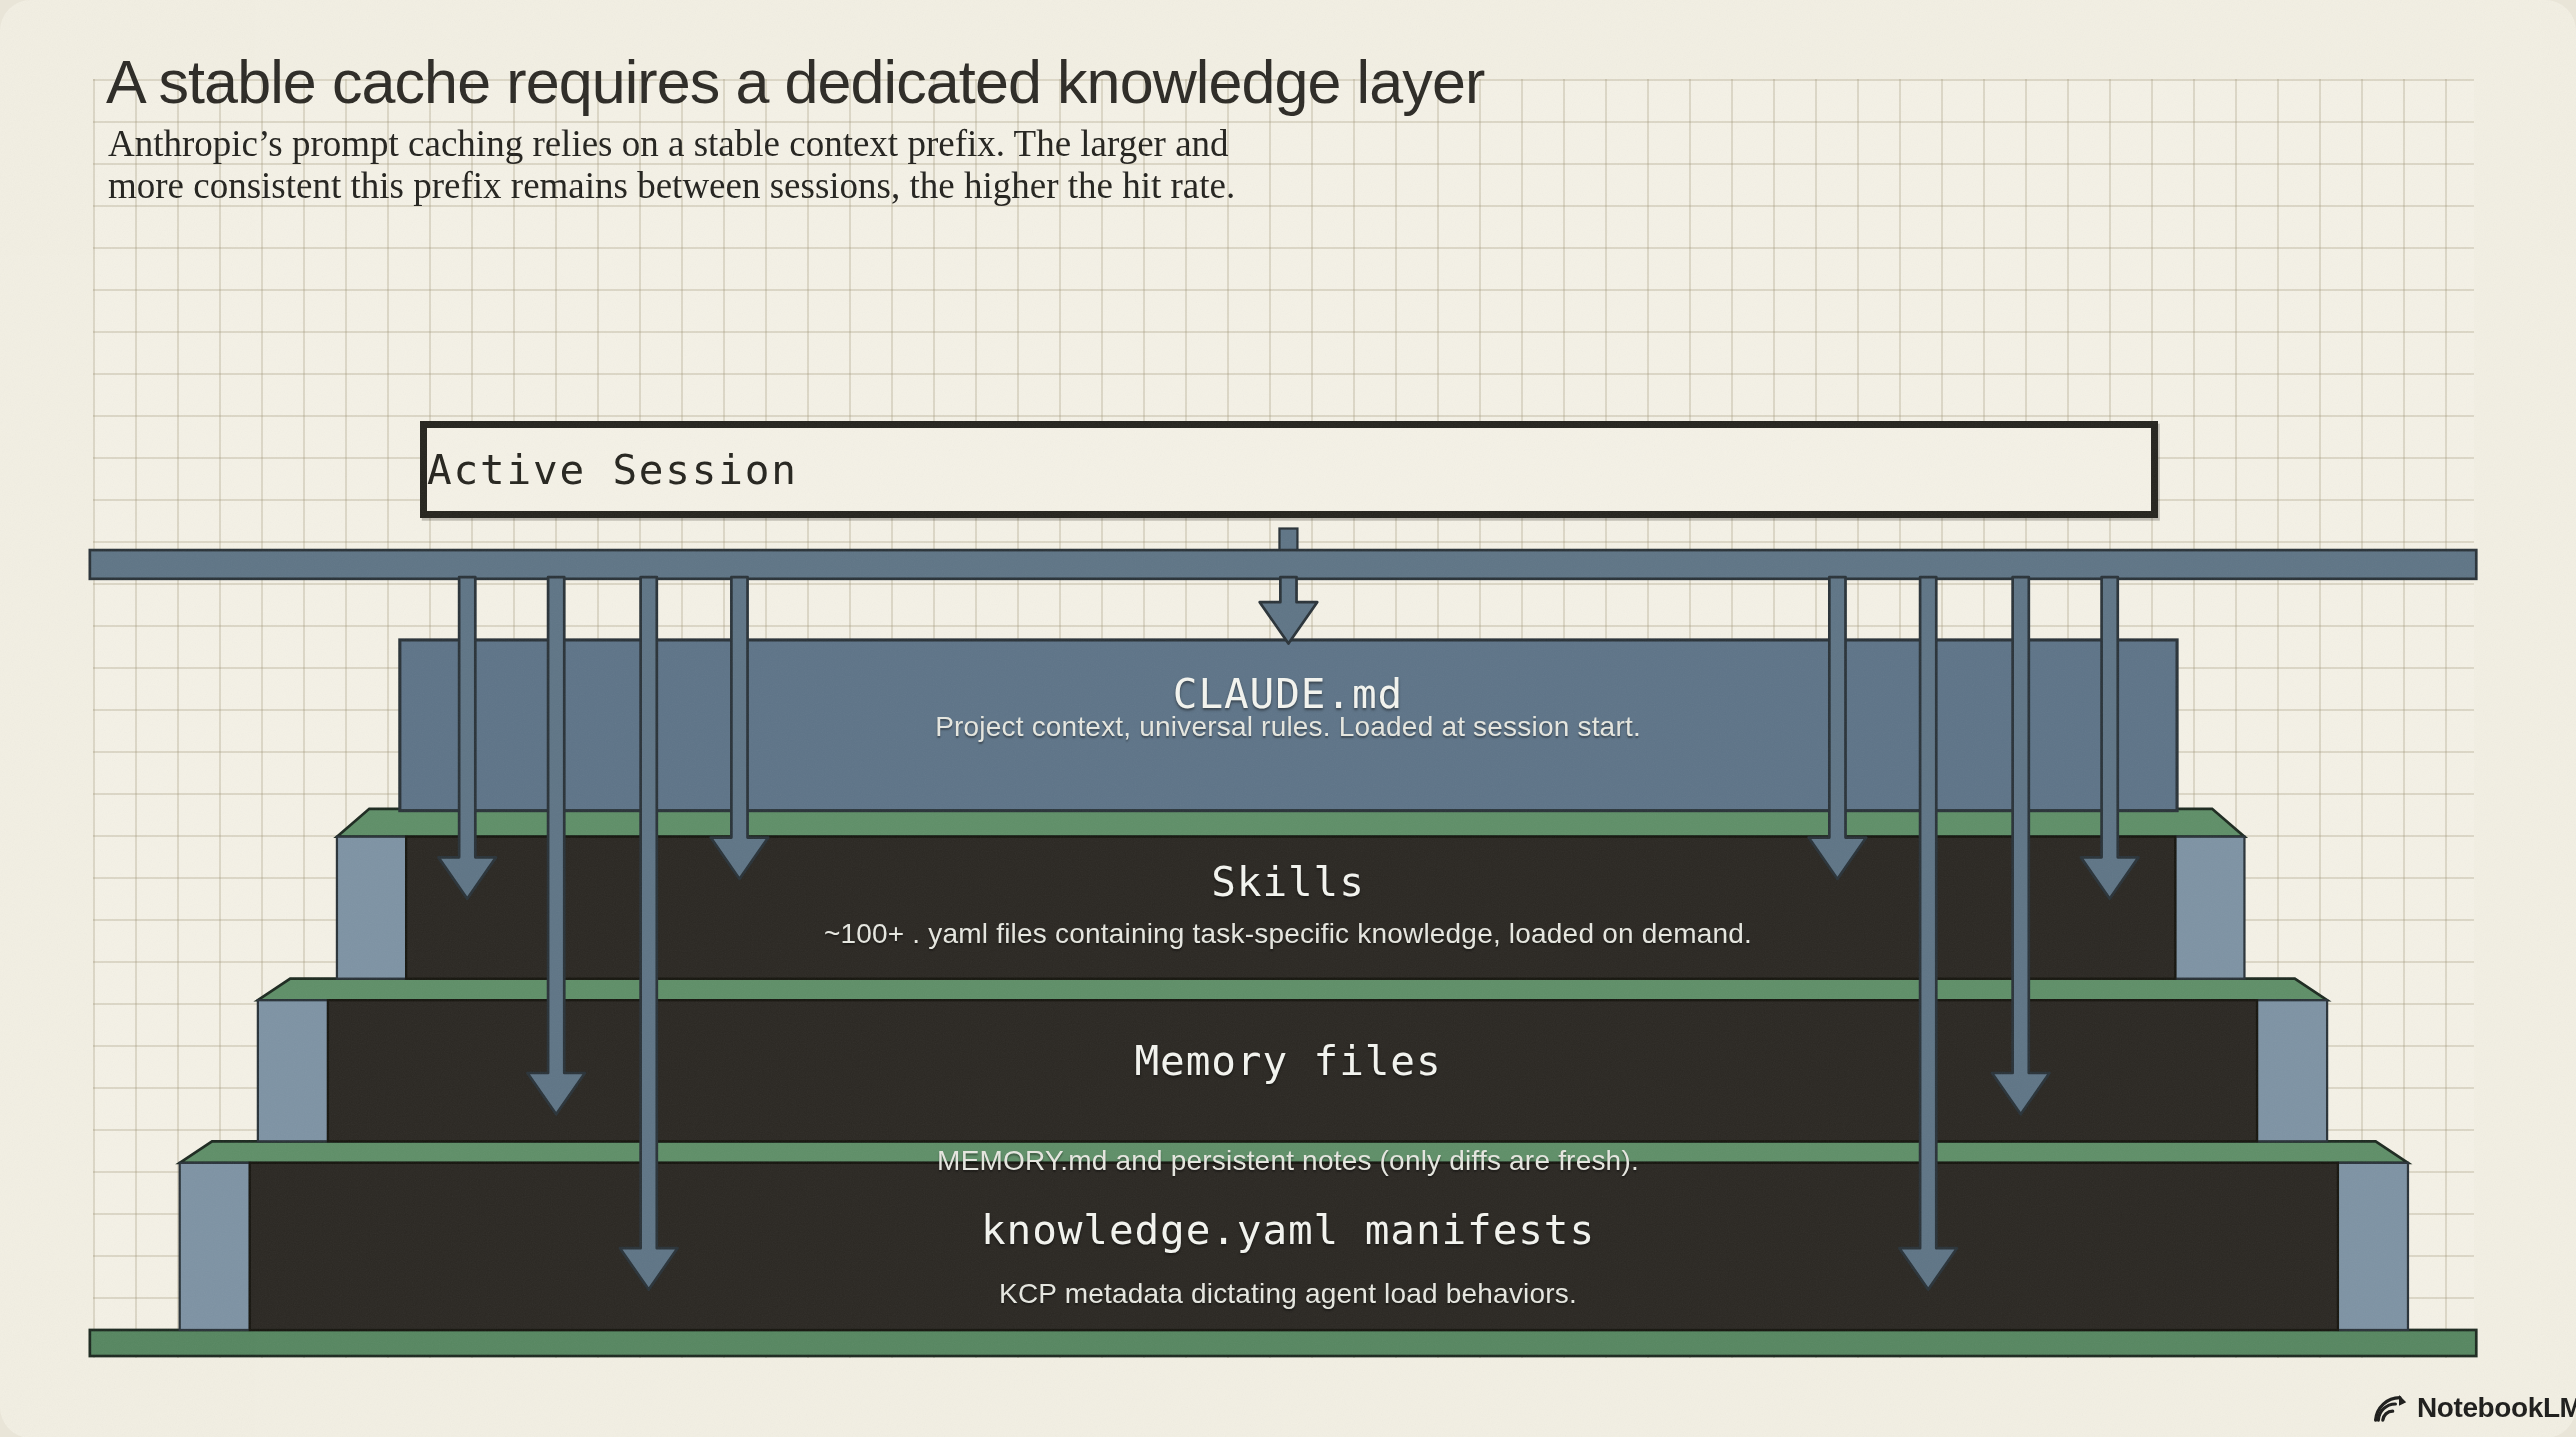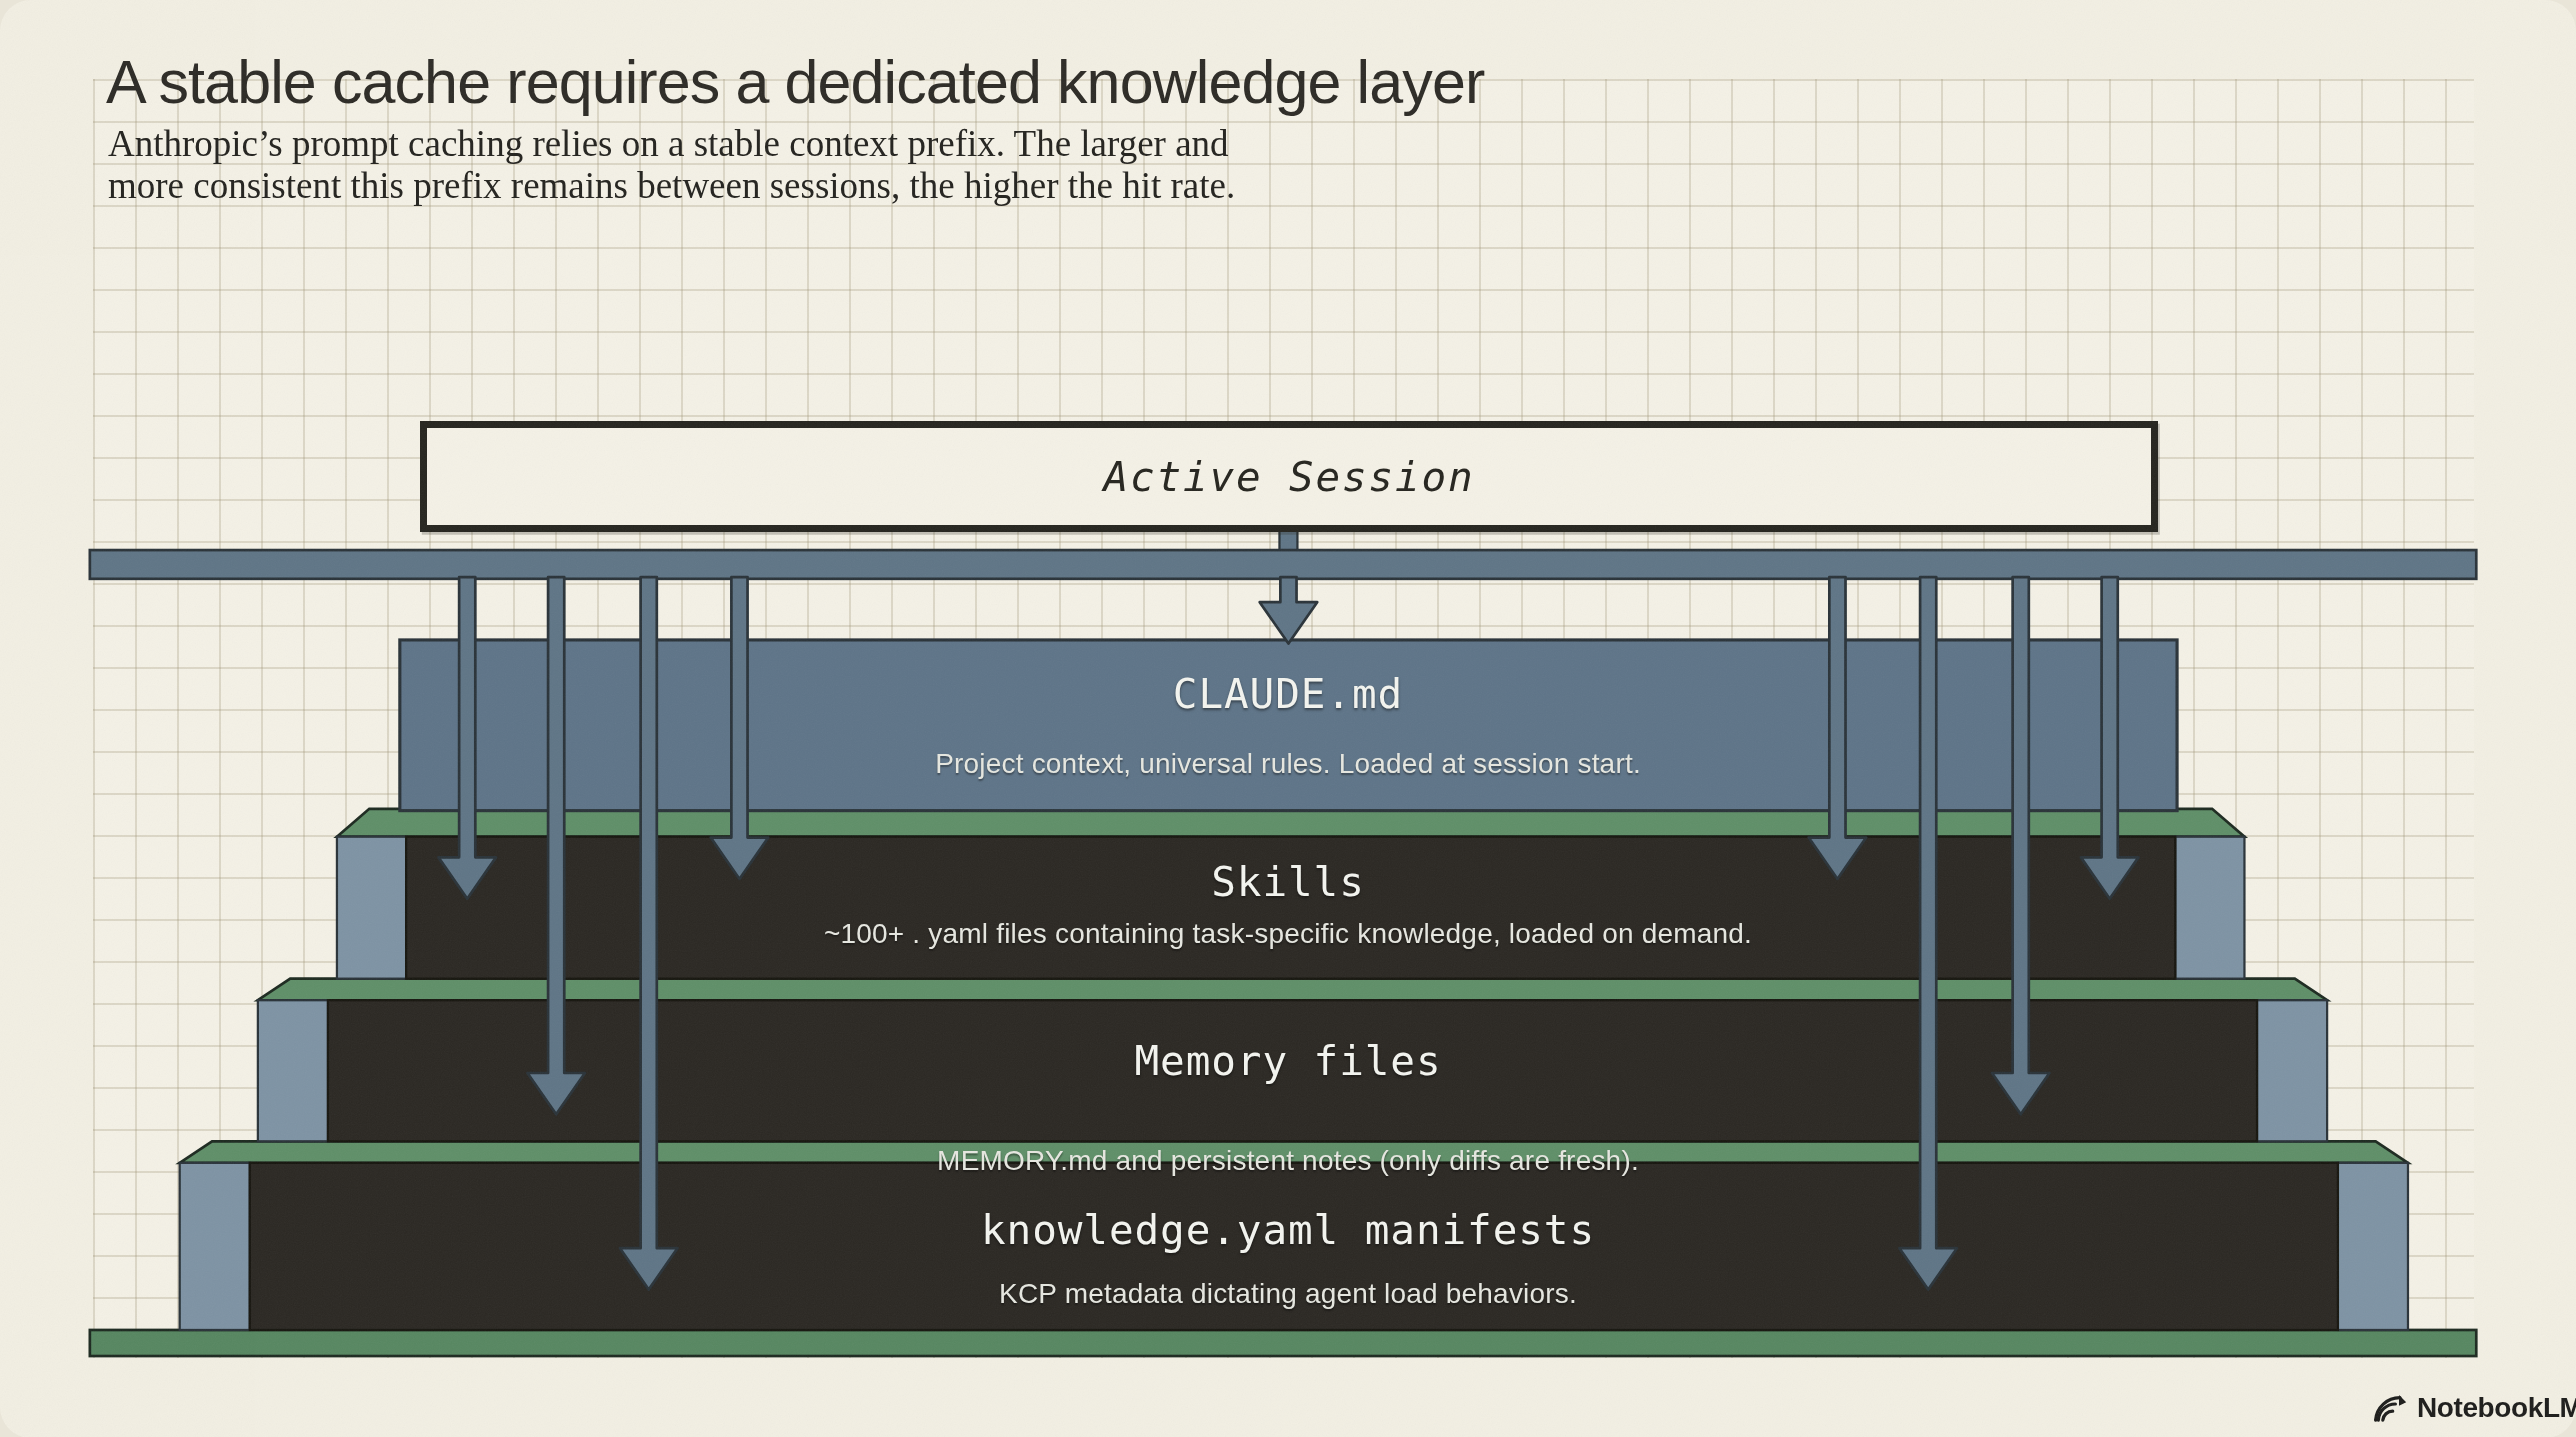--- a/index.html
+++ b/index.html
@@ -24,25 +24,24 @@
   }
   .page-sub{
     position:absolute;left:108px;margin:0;
     font-family:"Liberation Serif",serif;
     font-size:37px;color:#24231f;white-space:nowrap;
   }
   .sub1{top:122px;}
   .sub2{top:164px;}
   svg.art{position:absolute;left:0;top:0;width:2576px;height:1438px;}
   .session-box{
-    position:absolute;left:420px;top:421px;width:1738px;height:111px;
+    position:absolute;left:420px;top:421px;width:1738px;height:97px;
     box-sizing:border-box;border:7.2px solid #26251f;background:#f4f1e6;
-    display:flex;align-items:center;justify-content:center;
+    display:flex;align-items:center;
     box-shadow:1.8px 2.7px 0 rgba(40,40,30,0.25);
-    font-style:italic;
   }
   .session-box span{
     font-family:"DejaVu Sans Mono","Liberation Mono",monospace;
     font-size:41px;color:#26251f;letter-spacing:1.8px;
   }
   .layer-text{
     position:absolute;left:1288px;transform:translate(-50%,-50%);
     white-space:nowrap;text-align:right;
   }
   .layer-title{
@@ -118,21 +117,21 @@
       <path d="M2137,642 L2137,1389 L2114,1389 L2146,1435 L2178,1389 L2155,1389 L2155,642 Z"></path>
       <path d="M2036,642 L2036,932 L2013,932 L2045,978 L2077,932 L2054,932 L2054,642 Z"></path>
     </g>
   </svg>
 
   <div class="session-box" style="background-color: rgb(244, 241, 230);">
     <span>Active Session</span>
   </div>
 
   <div class="layer-text layer-title" style="top: 694px; color: rgb(243, 244, 239);">CLAUDE.md</div>
-  <div class="layer-text layer-sub" style="top:764px">Project context, universal rules. Loaded at session start.</div>
+  <div class="layer-text layer-sub" style="top:727px">Project context, universal rules. Loaded at session start.</div>
 
   <div class="layer-text layer-title" style="top: 882px; color: rgb(243, 244, 239);">Skills</div>
   <div class="layer-text layer-sub" style="top:934px">~100+ . yaml files containing task-specific knowledge, loaded on demand.</div>
 
   <div class="layer-text layer-title" style="top: 1061px; color: rgb(243, 244, 239);">Memory files</div>
   <div class="layer-text layer-sub" style="top:1161px">MEMORY.md and persistent notes (only diffs are fresh).</div>
 
   <div class="layer-text layer-title" style="top: 1230px; color: rgb(243, 244, 239);">knowledge.yaml manifests</div>
   <div class="layer-text layer-sub" style="top:1294px">KCP metadata dictating agent load behaviors.</div>
 

